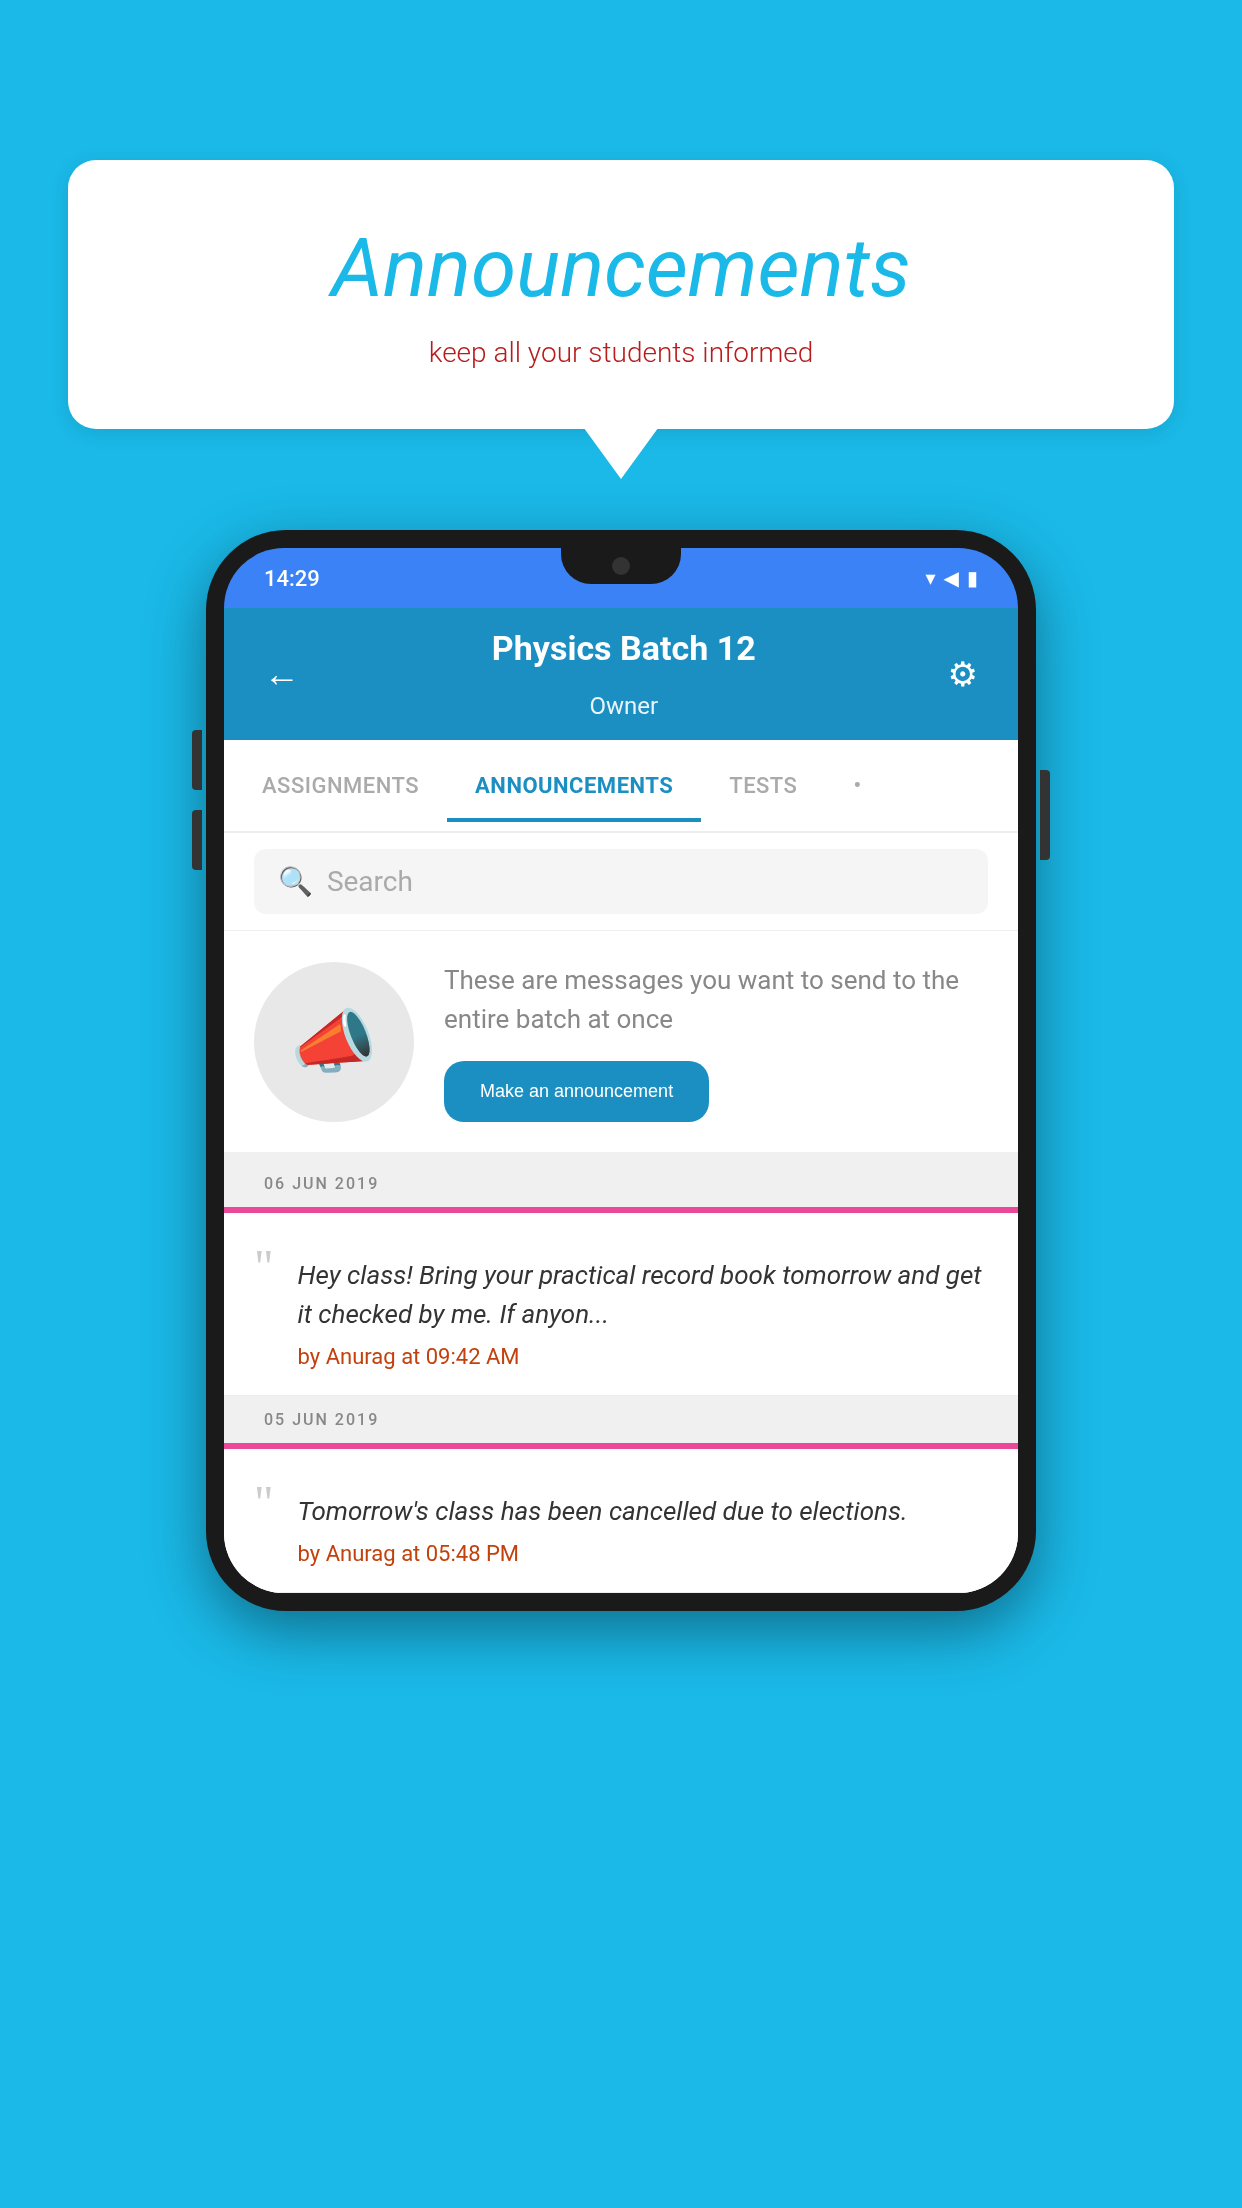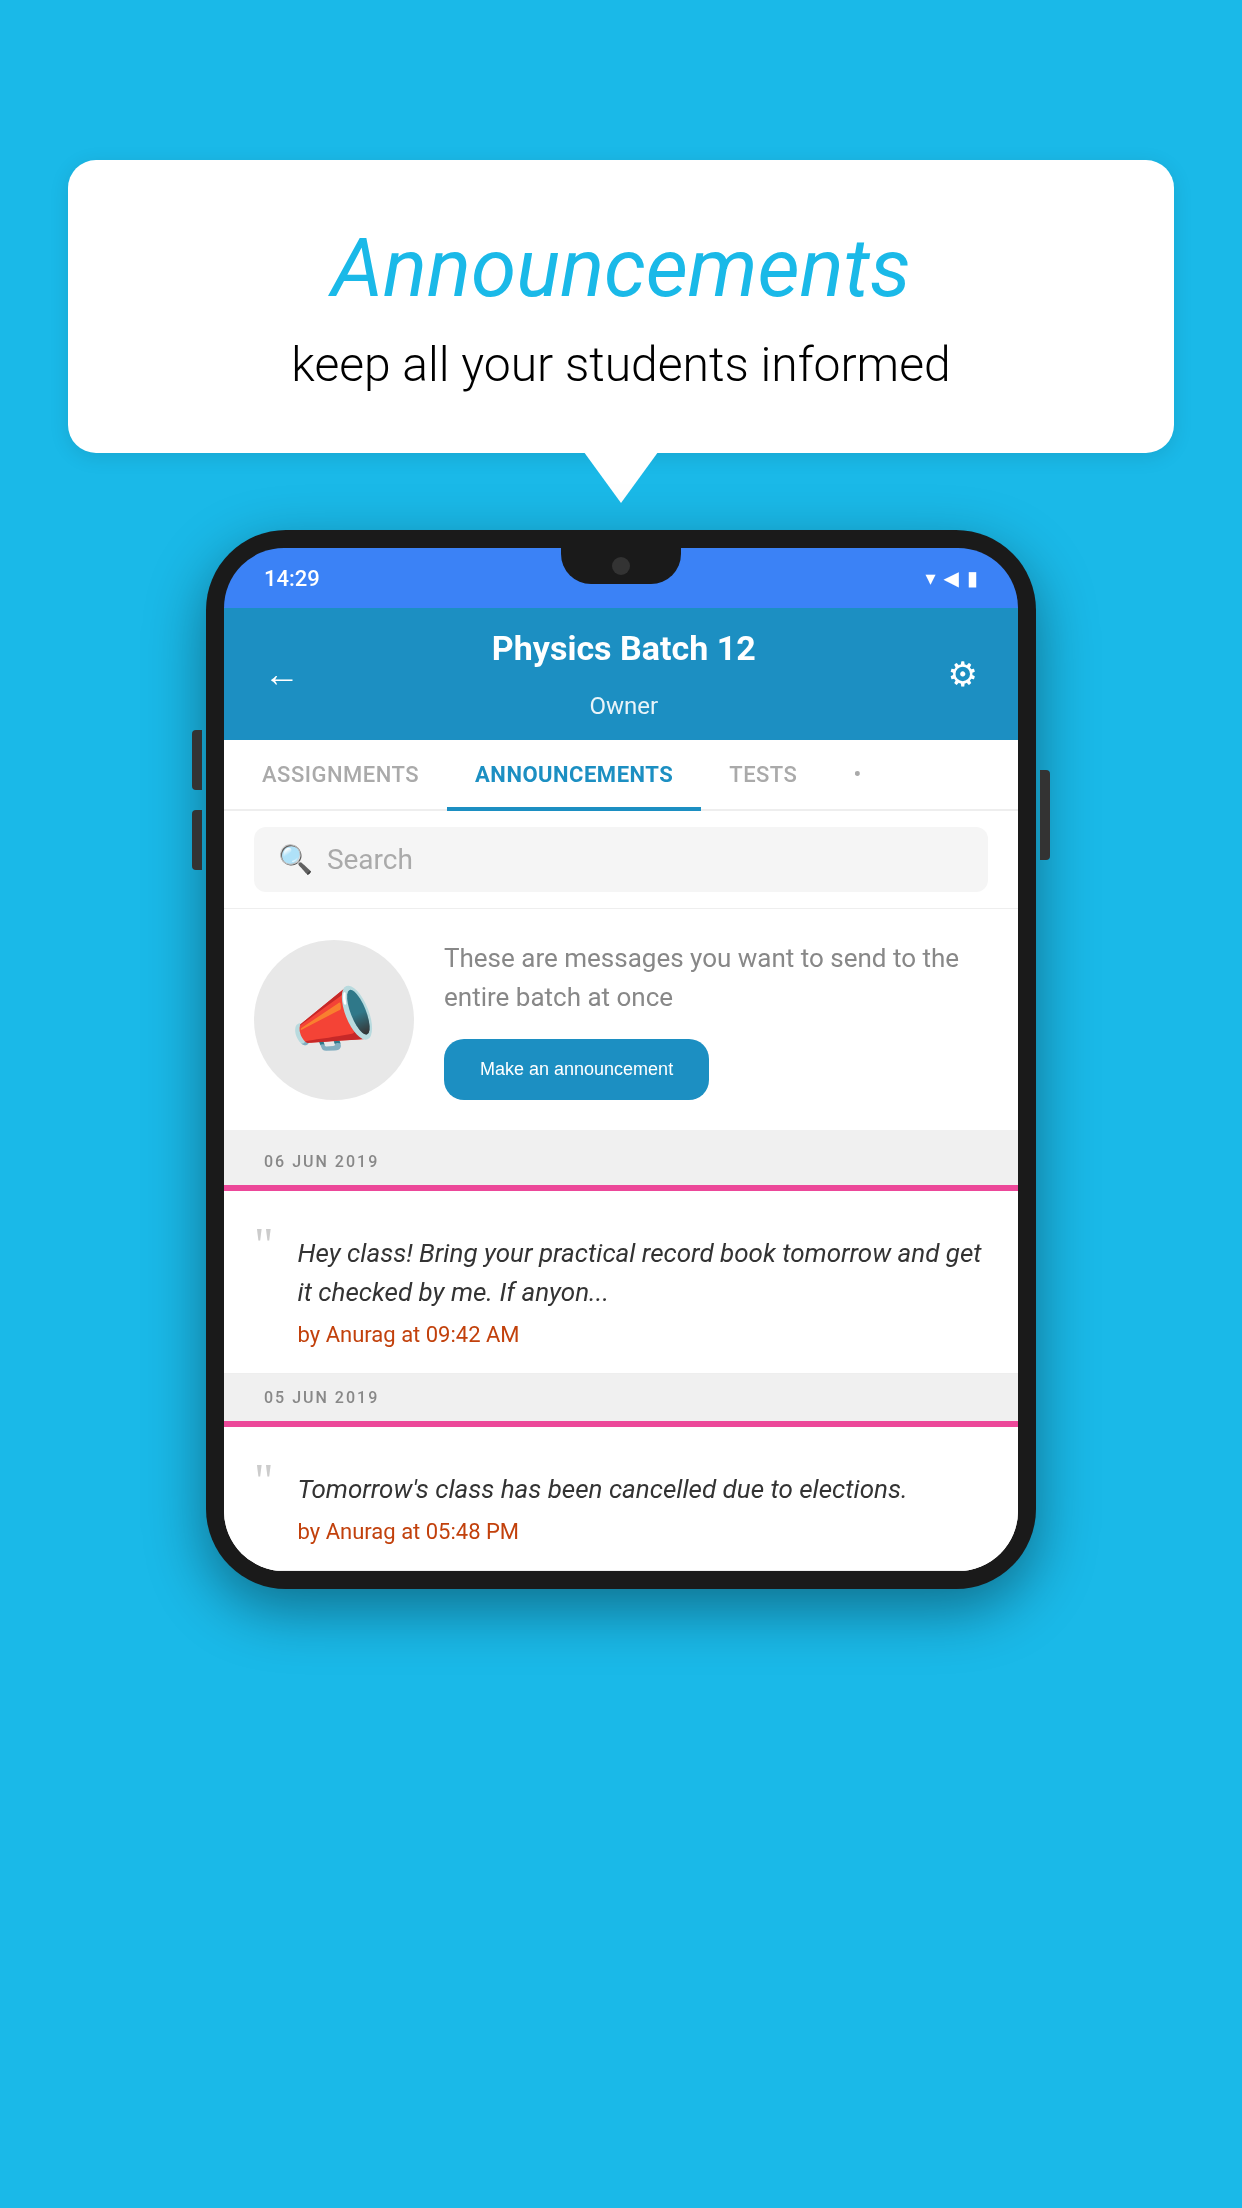--- a/index.html
+++ b/index.html
@@ -45,22 +45,22 @@
 
     .bubble-title {
       font-size: 82px;
       color: #1ab9e8;
       font-weight: 400;
       font-style: italic;
       margin-bottom: 20px;
     }
 
     .bubble-subtitle {
-      font-size: 48px;
-      color: #000000;
+      font-size: 28px;
+      color: #b91c1c;
       font-weight: 300;
     }
 
     
     .phone-container {
       position: absolute;
       top: 530px;
       left: 50%;
       transform: translateX(-50%);
       width: 830px;
@@ -169,21 +169,21 @@
       color: white;
       font-size: 34px;
       cursor: pointer;
     }
 
     
     .tabs-bar {
       background: white;
       display: flex;
       border-bottom: 2px solid #eee;
-      padding: 0 10px;
+      padding: 11px 10px;
     }
 
     .tab {
       padding: 22px 28px;
       font-size: 22px;
       font-weight: 500;
       color: #aaa;
       cursor: pointer;
       position: relative;
       letter-spacing: 0.5px;

